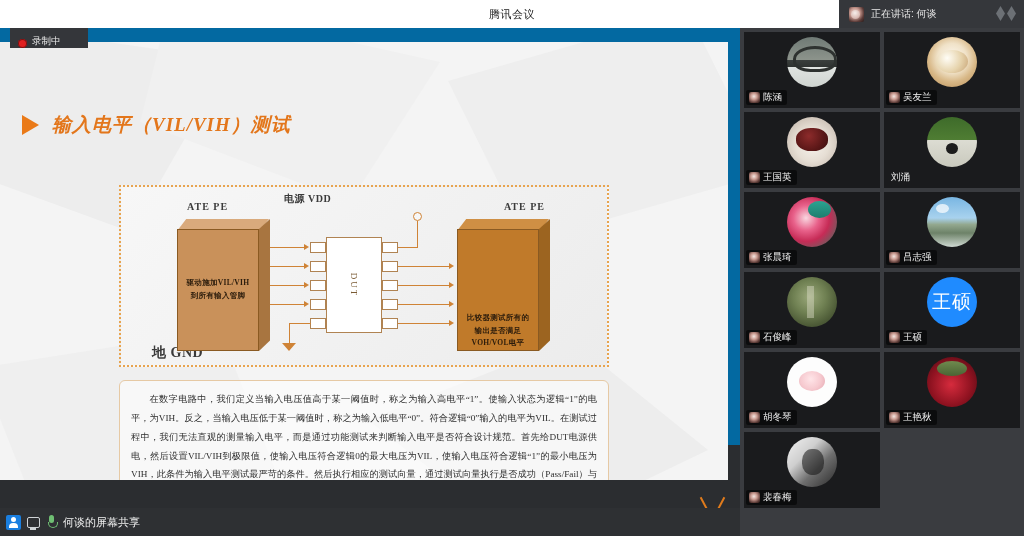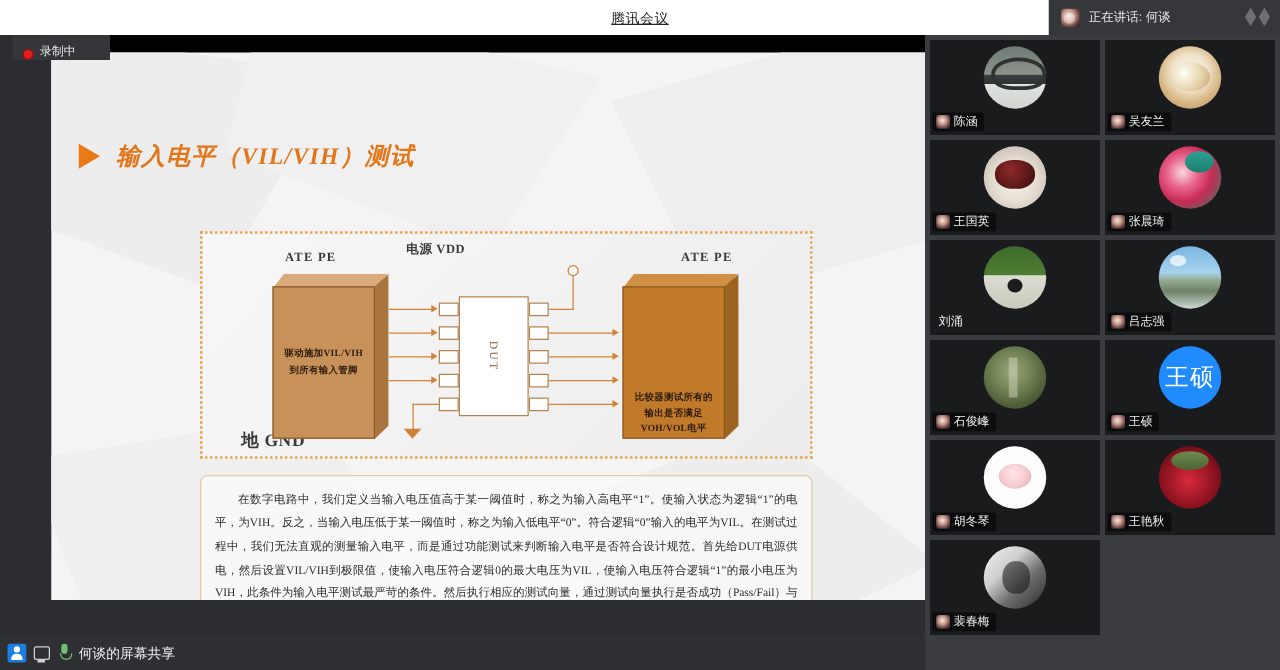--- a/index.html
+++ b/index.html
@@ -9,21 +9,21 @@
     font-family: "Liberation Sans", "DejaVu Sans", sans-serif;
     overflow: hidden;
   }
   #app { position: relative; width: 1024px; height: 536px; background: #2b2d30; }
 
   
   .topbar {
     position: absolute; left: 0; top: 0; width: 1024px; height: 28px;
     background: #ffffff; display: flex; align-items: center; justify-content: center;
   }
-  .topbar-title { font-size: 11px; color: #222; letter-spacing: .5px; text-decoration: underline; }
+  .topbar-title { font-size: 11px; color: #222; letter-spacing: .5px; }
   .speaker-chip {
     position: absolute; right: 0; top: 0; width: 185px; height: 28px;
     background: #35373b; display: flex; align-items: center; gap: 7px; padding-left: 10px;
   }
   .spk-avatar {
     width: 15px; height: 15px; border-radius: 2px; overflow: hidden; position: relative;
     background: radial-gradient(circle at 40% 40%, #f2e6e0 0%, #c89a90 38%, #5a3b38 70%, #2a1a18 100%);
     flex: 0 0 auto;
   }
   .spk-avatar::after {
@@ -31,22 +31,21 @@
     border-radius: 50%; background: rgba(255,255,255,.35);
   }
   .speaker-text { font-size: 10px; color: #e8e8e8; white-space: nowrap; }
   .spk-deco { position: absolute; right: 8px; top: 6px; display: flex; gap: 2px; opacity: .55; }
   .spk-deco i { display: block; width: 9px; height: 15px; background: #9aa0a6;
     clip-path: polygon(50% 0%, 100% 50%, 50% 100%, 0% 50%); }
 
   
   .share-zone {
     position: absolute; left: 0; top: 28px; width: 740px; height: 417px;
-    background: #000000;
-    margin-left: 41px;
+    background: #0369a1;
   }
   .share-inner {
     position: absolute; left: 0; top: 14px; width: 728px; height: 438px;
     background: #f4f4f4; overflow: hidden;
   }
   
   .poly { position: absolute; pointer-events: none; }
   .p1 { left: -30px; top: -20px; width: 260px; height: 210px; background: #ededed;
         clip-path: polygon(0 0, 100% 18%, 62% 100%, 0 72%); }
   .p2 { left: 140px; top: -40px; width: 300px; height: 200px; background: #f0f0f0;
@@ -364,33 +363,33 @@
           </div>
         </div>
         <div class="tile">
           <div class="av a-cake"></div>
           <div class="name">
             <span class="mic-sm"></span>
             <span class="name-text">王国英</span>
           </div>
         </div>
         <div class="tile">
-          <div class="av a-flower"></div>
-          <div class="name">
-            <span class="mic-sm"></span>
-            <span class="name-text">张晨琦</span>
-          </div>
-        </div>
-        <div class="tile">
           <div class="av a-bug"></div>
           <div class="name no-mic">
             <span class="name-text">刘涌</span>
           </div>
         </div>
         <div class="tile">
+          <div class="av a-flower"></div>
+          <div class="name">
+            <span class="mic-sm"></span>
+            <span class="name-text">张晨琦</span>
+          </div>
+        </div>
+        <div class="tile">
           <div class="av a-sky"></div>
           <div class="name">
             <span class="mic-sm"></span>
             <span class="name-text">吕志强</span>
           </div>
         </div>
         <div class="tile">
           <div class="av a-forest"></div>
           <div class="name">
             <span class="mic-sm"></span>

